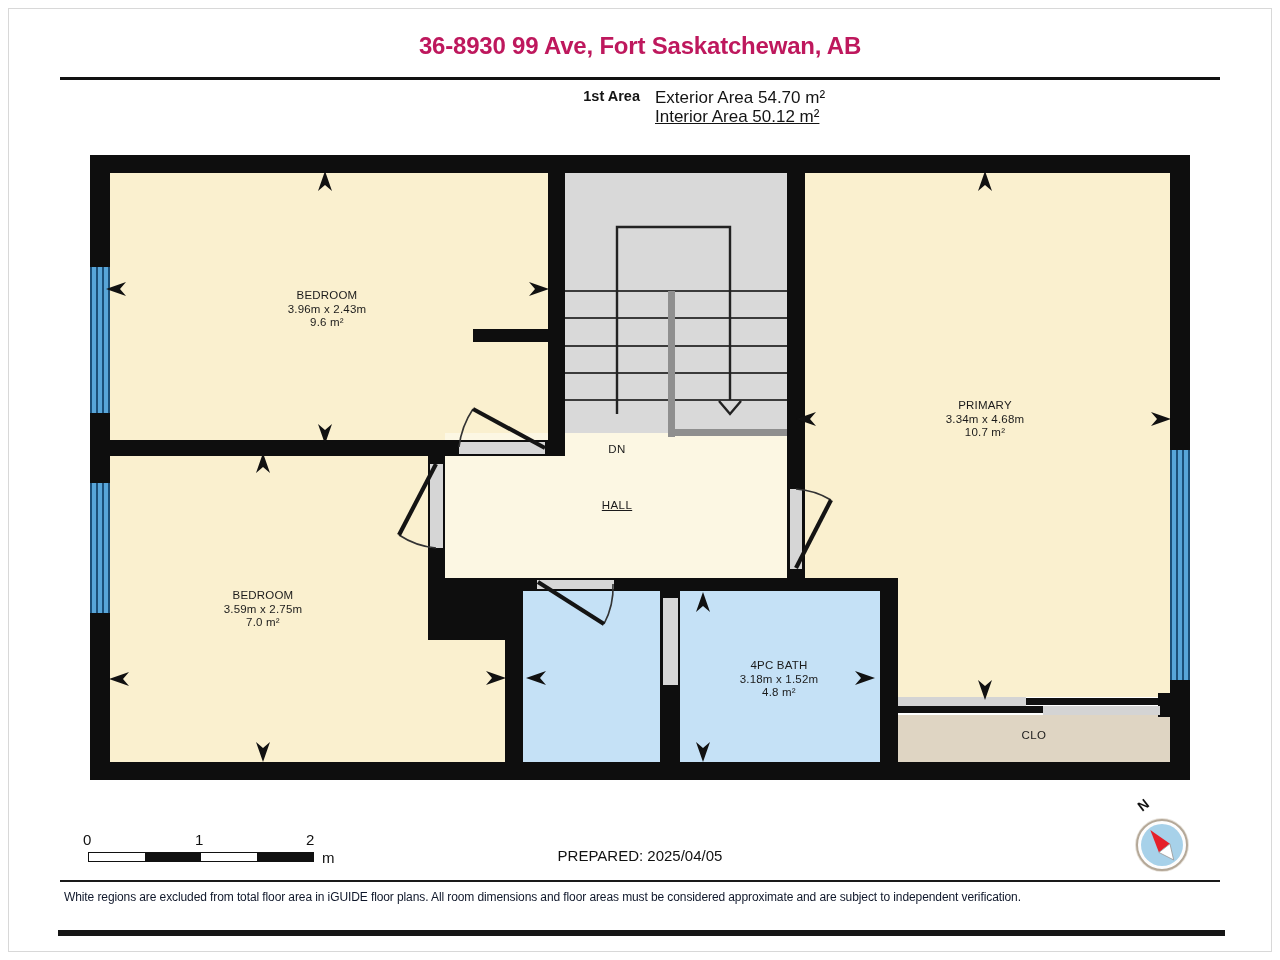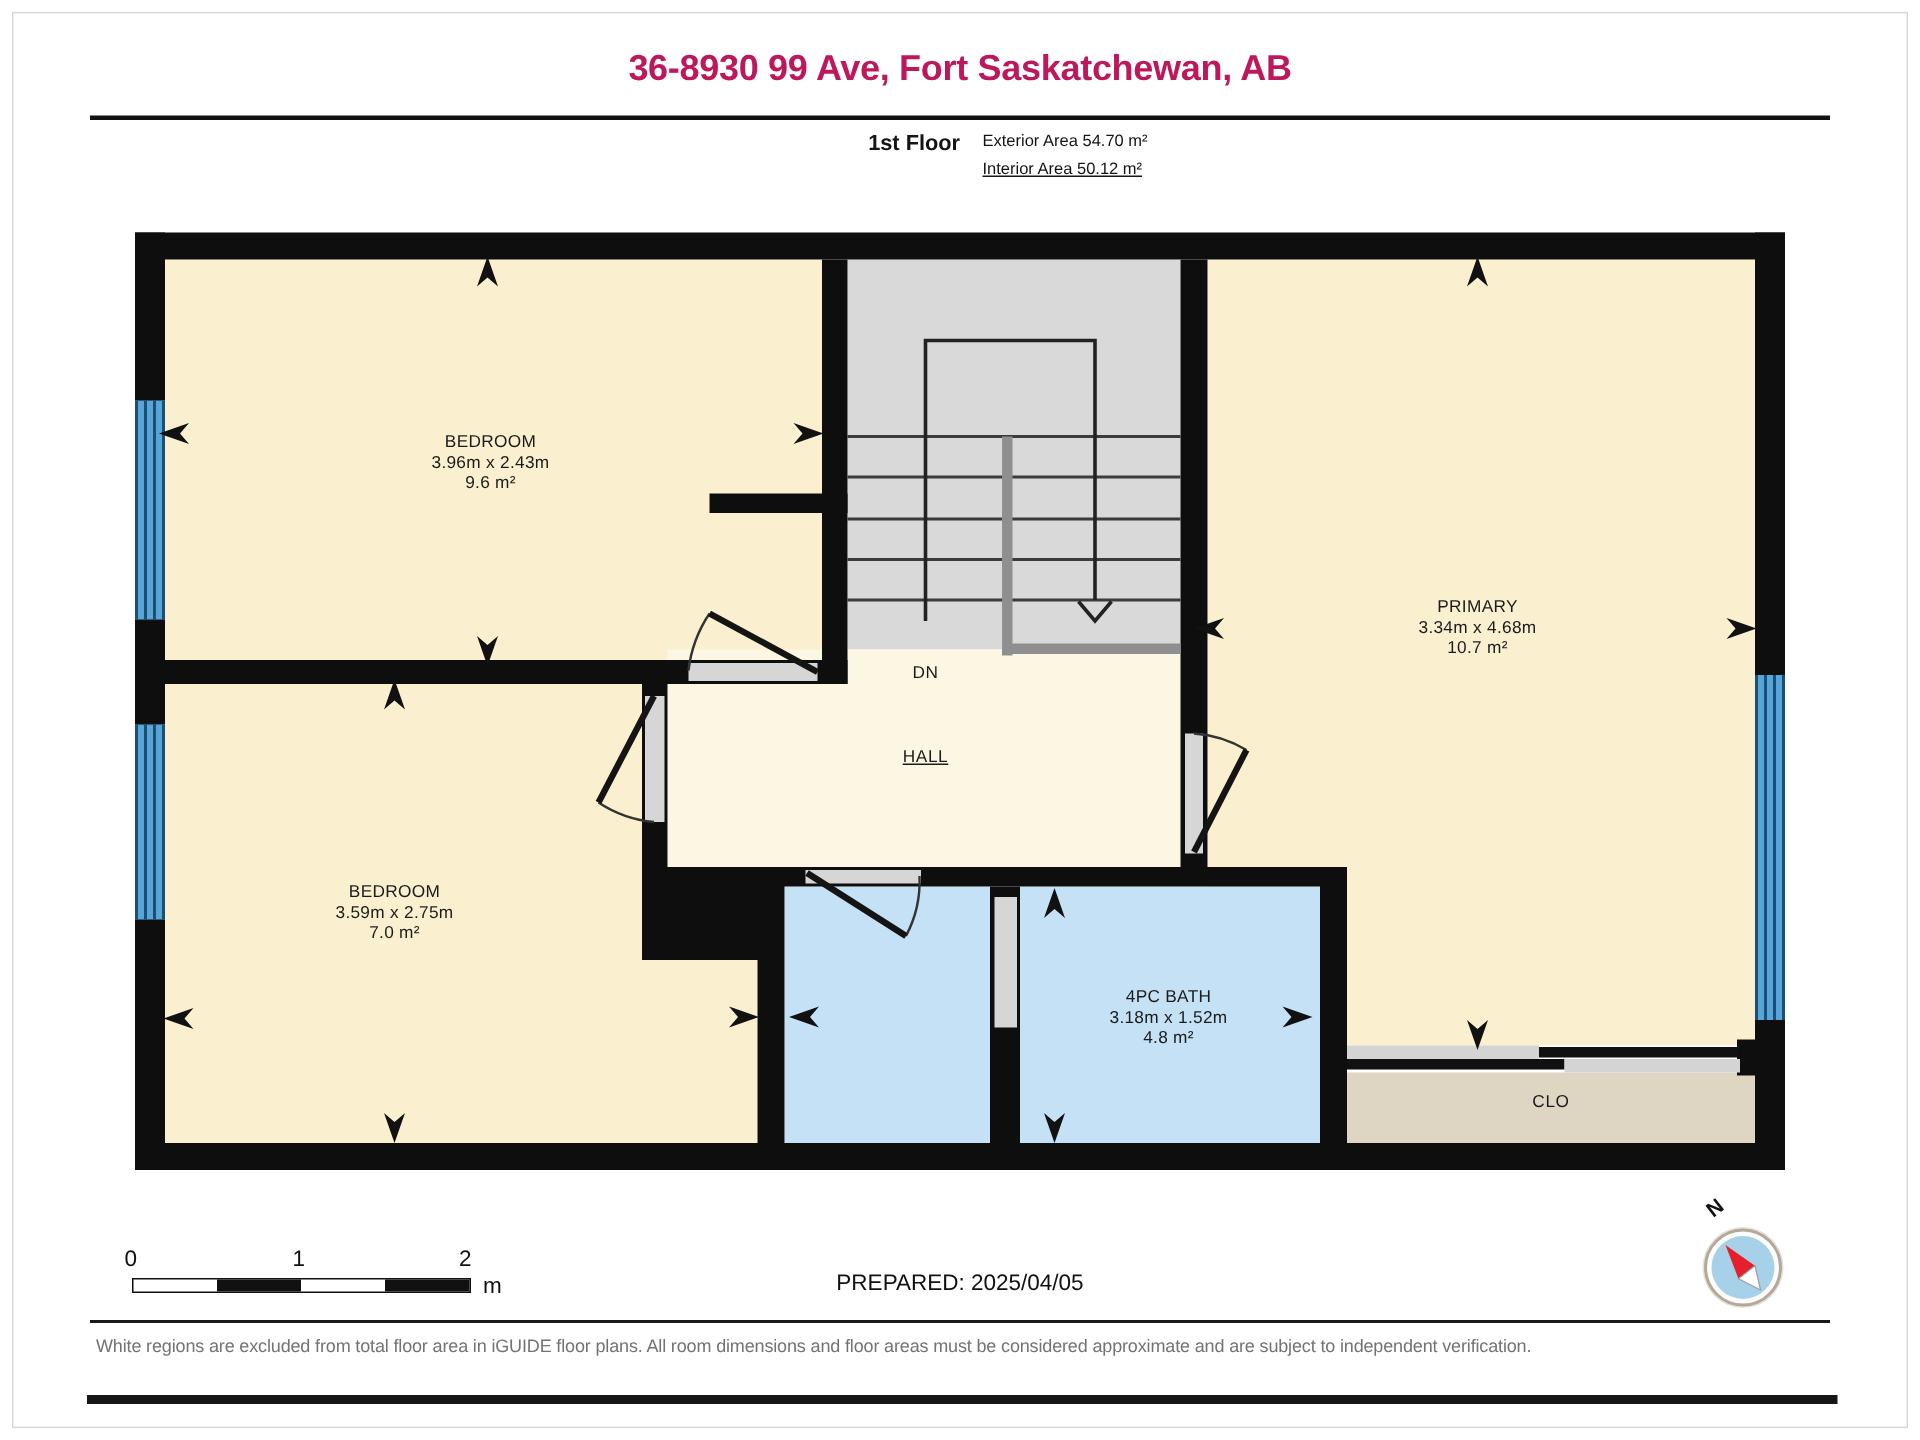--- a/index.html
+++ b/index.html
@@ -4,21 +4,21 @@
 <style>
   html,body{margin:0;padding:0;}
   body{width:1280px;height:960px;background:#ffffff;position:relative;
        font-family:"Liberation Sans", sans-serif;color:#141414;overflow:hidden;}
   .frame{position:absolute;inset:8px;border:1px solid #d8d8d8;pointer-events:none;}
   .title{position:absolute;left:0;right:0;top:32px;text-align:center;
          font-size:24px;font-weight:bold;letter-spacing:-0.2px;color:#be185d;}
   .title-rule{position:absolute;left:60px;top:77px;width:1160px;height:3px;background:#111;}
   .floor-label{position:absolute;left:450px;top:88px;width:190px;text-align:right;
                font-size:14.5px;font-weight:bold;}
-  .area-line{position:absolute;left:655px;font-size:11px;}
+  .area-line{position:absolute;left:655px;font-size:17px;}
   .fill{position:absolute;}
   .cream{background:#FAF0CF;}
   .cream2{background:#FCF7E3;}
   .bluefill{background:#C5E1F6;}
   .grayfill{background:#D9D9D9;}
   .beige{background:#DFD5C3;}
   .wall{position:absolute;background:#0e0e0e;}
   .opening{position:absolute;background:#d6d6d6;}
   .bypass-gray{position:absolute;background:#d4d4d4;}
   .bypass-black{position:absolute;background:#111;}
@@ -37,31 +37,31 @@
   .prepared{position:absolute;left:0;right:0;top:847px;text-align:center;font-size:15px;color:#111;}
   .compass-ring{position:absolute;left:1136px;top:819px;width:52px;height:52px;border-radius:50%;
                 border:2px solid #b4a898;background:#fdfdfd;box-sizing:border-box;
                 box-shadow:0 0 0 1px #e7e2da;}
   .compass-disc{position:absolute;left:1141px;top:824px;width:42px;height:42px;border-radius:50%;
                 background:#a7d1e9;}
   .north{position:absolute;left:1138px;top:797px;font-size:14px;font-weight:bold;color:#111;
          transform:rotate(-38deg);}
   .footer-rule{position:absolute;left:60px;top:880px;width:1160px;height:2px;background:#1a1a1a;}
   .disclaimer{position:absolute;left:64px;top:890px;width:1160px;font-size:12px;
-              letter-spacing:-0.1px;color:#737373;}
+              letter-spacing:-0.1px;color:#0f172a;}
   .bottom-bar{position:absolute;left:58px;top:930px;width:1167px;height:6px;background:#161616;}
 </style>
 </head>
 <body>
 
 <div class="frame"></div>
 
 <div class="title">36-8930 99 Ave, Fort Saskatchewan, AB</div>
 <div class="title-rule"></div>
-<div class="floor-label">1st Floor</div>
+<div class="floor-label">1st Area</div>
 <div class="area-line" style="top:88px;">Exterior Area 54.70 m²</div>
 <div class="area-line" style="top:107px;text-decoration:underline;">Interior Area 50.12 m²</div>
 
 <div class="fill cream" style="left:110px;top:173px;width:438px;height:267px;"></div>
 <div class="fill grayfill" style="left:565px;top:173px;width:222px;height:260px;"></div>
 <div class="fill cream" style="left:805px;top:173px;width:365px;height:524px;"></div>
 <div class="fill cream2" style="left:445px;top:433px;width:342px;height:145px;"></div>
 <div class="fill cream" style="left:110px;top:456px;width:318px;height:306px;"></div>
 <div class="fill cream" style="left:428px;top:640px;width:77px;height:122px;"></div>
 <div class="fill bluefill" style="left:523px;top:591px;width:137px;height:171px;"></div>

